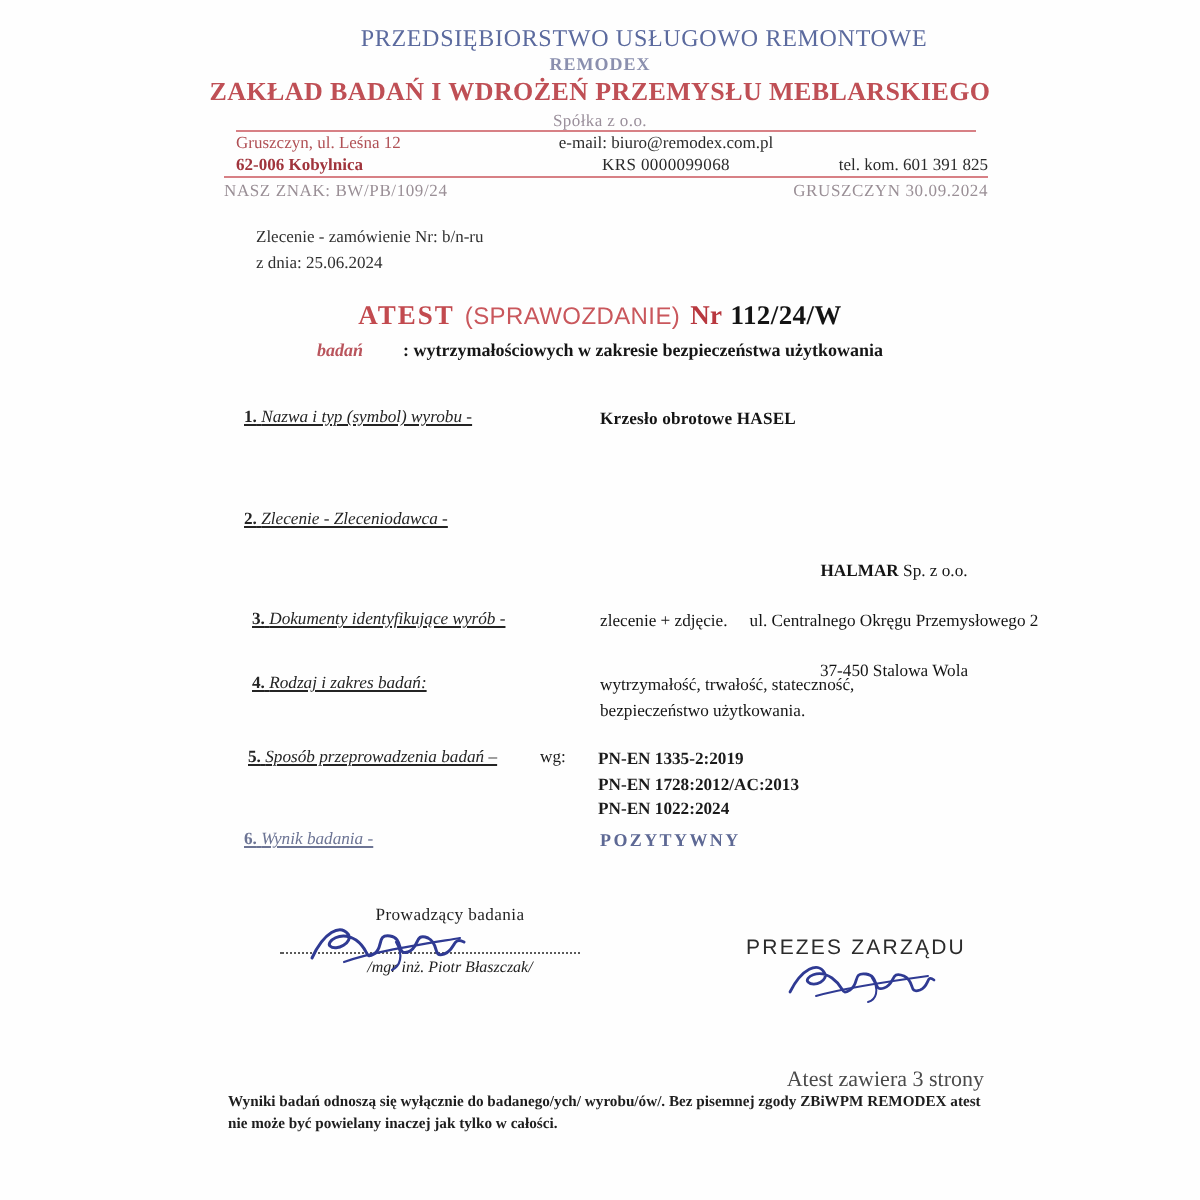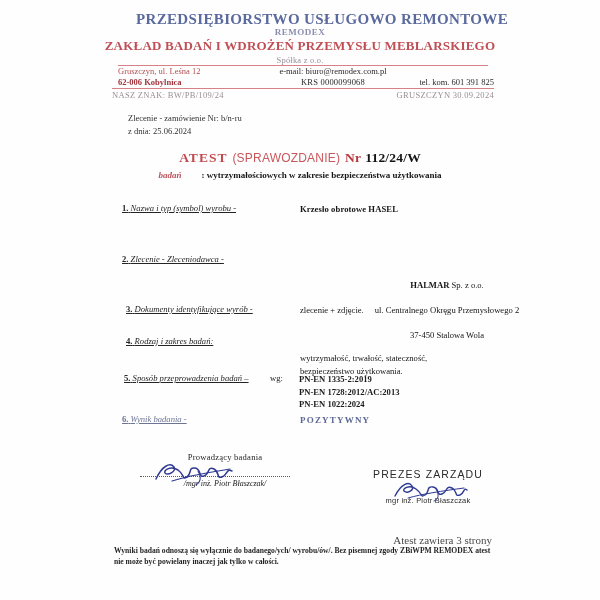--- a/index.html
+++ b/index.html
@@ -19,22 +19,22 @@
   }
 
   
   .hdr {
     position: absolute;
     left: 0; right: 0;
     top: 12px;
     text-align: center;
   }
   .hdr-l1 {
-    font-size: 15px;
-    font-weight: bold;
+    font-size: 12px;
+    font-weight: normal;
     letter-spacing: .35px;
     color: #5b6a9e;
     line-height: 14px;
     margin-left: 44px;
   }
   .hdr-l2 {
     font-size: 9px;
     color: #8a8fae;
     letter-spacing: .5px;
     line-height: 12px;
@@ -165,21 +165,21 @@
   .i1 .val { left: 178px; top: 0; font-weight: bold; letter-spacing: .1px; }
 
   .i2 { left: 122px; top: 254px; width: 430px; }
   .i2 .val { left: 210px; top: 0; text-align: center; width: 230px; }
   .i2 .val .co { font-weight: bold; }
 
   .i3 { left: 126px; top: 304px; width: 420px; }
   .i3 .val { left: 174px; top: 0; }
 
   .i4 { left: 126px; top: 336px; width: 420px; }
-  .i4 .val { left: 174px; top: 0; margin-top: 16px; }
+  .i4 .val { left: 174px; top: 0; }
 
   .i5 { left: 124px; top: 373px; width: 430px; }
   .i5 .wg { position: absolute; left: 146px; top: 0; font-weight: normal; }
   .i5 .std { position: absolute; left: 175px; top: 0; font-weight: bold; line-height: 12.5px; white-space: pre-line; }
 
   .i6 { left: 122px; top: 414px; width: 420px; }
   .i6 .lbl { color: #6c7494; }
   .i6 .val { left: 178px; top: 0; color: #5d6894; font-weight: bold; letter-spacing: 1.2px; font-size: 9px; }
 
   
@@ -368,21 +368,20 @@
   <svg class="scrawl scrawl-left" width="86" height="26" viewBox="0 0 86 26">
     <g fill="none" stroke="#2f3a93" stroke-width="1.5" stroke-linecap="round" stroke-linejoin="round">
       <path d="M4 19 C10 6, 18 2, 22 7 C25 11, 16 16, 13 13 C11 11, 18 5, 26 10 C33 15, 30 20, 35 17 C40 14, 36 7, 43 8 C50 9, 46 18, 52 16 C58 14, 55 6, 62 9 C68 12, 64 19, 70 17 C76 15, 74 8, 80 11"></path>
       <path d="M20 21 C34 16, 54 13, 78 9" stroke-width="1.1"></path>
       <path d="M46 11 C50 18, 48 23, 44 25" stroke-width="1.1"></path>
     </g>
   </svg>
 
   <div class="sig-right">
     <div class="role">PREZES  ZARZĄDU</div>
-    <div class="name">mgr inż. Piotr Błaszczak</div>
   </div>
 
   <svg class="scrawl scrawl-right" width="78" height="22" viewBox="0 0 78 22">
     <g fill="none" stroke="#2f3a93" stroke-width="1.4" stroke-linecap="round" stroke-linejoin="round">
       <path d="M3 16 C9 4, 17 1, 20 6 C23 10, 15 14, 12 11 C10 9, 17 4, 24 9 C31 14, 28 18, 33 15 C38 12, 34 6, 41 7 C48 8, 44 16, 50 14 C56 12, 53 5, 60 8 C66 11, 62 17, 68 15 C73 13, 71 7, 75 10"></path>
       <path d="M16 18 C30 14, 50 11, 72 8" stroke-width="1"></path>
       <path d="M44 9 C48 15, 46 20, 42 21" stroke-width="1"></path>
     </g>
   </svg>
 

